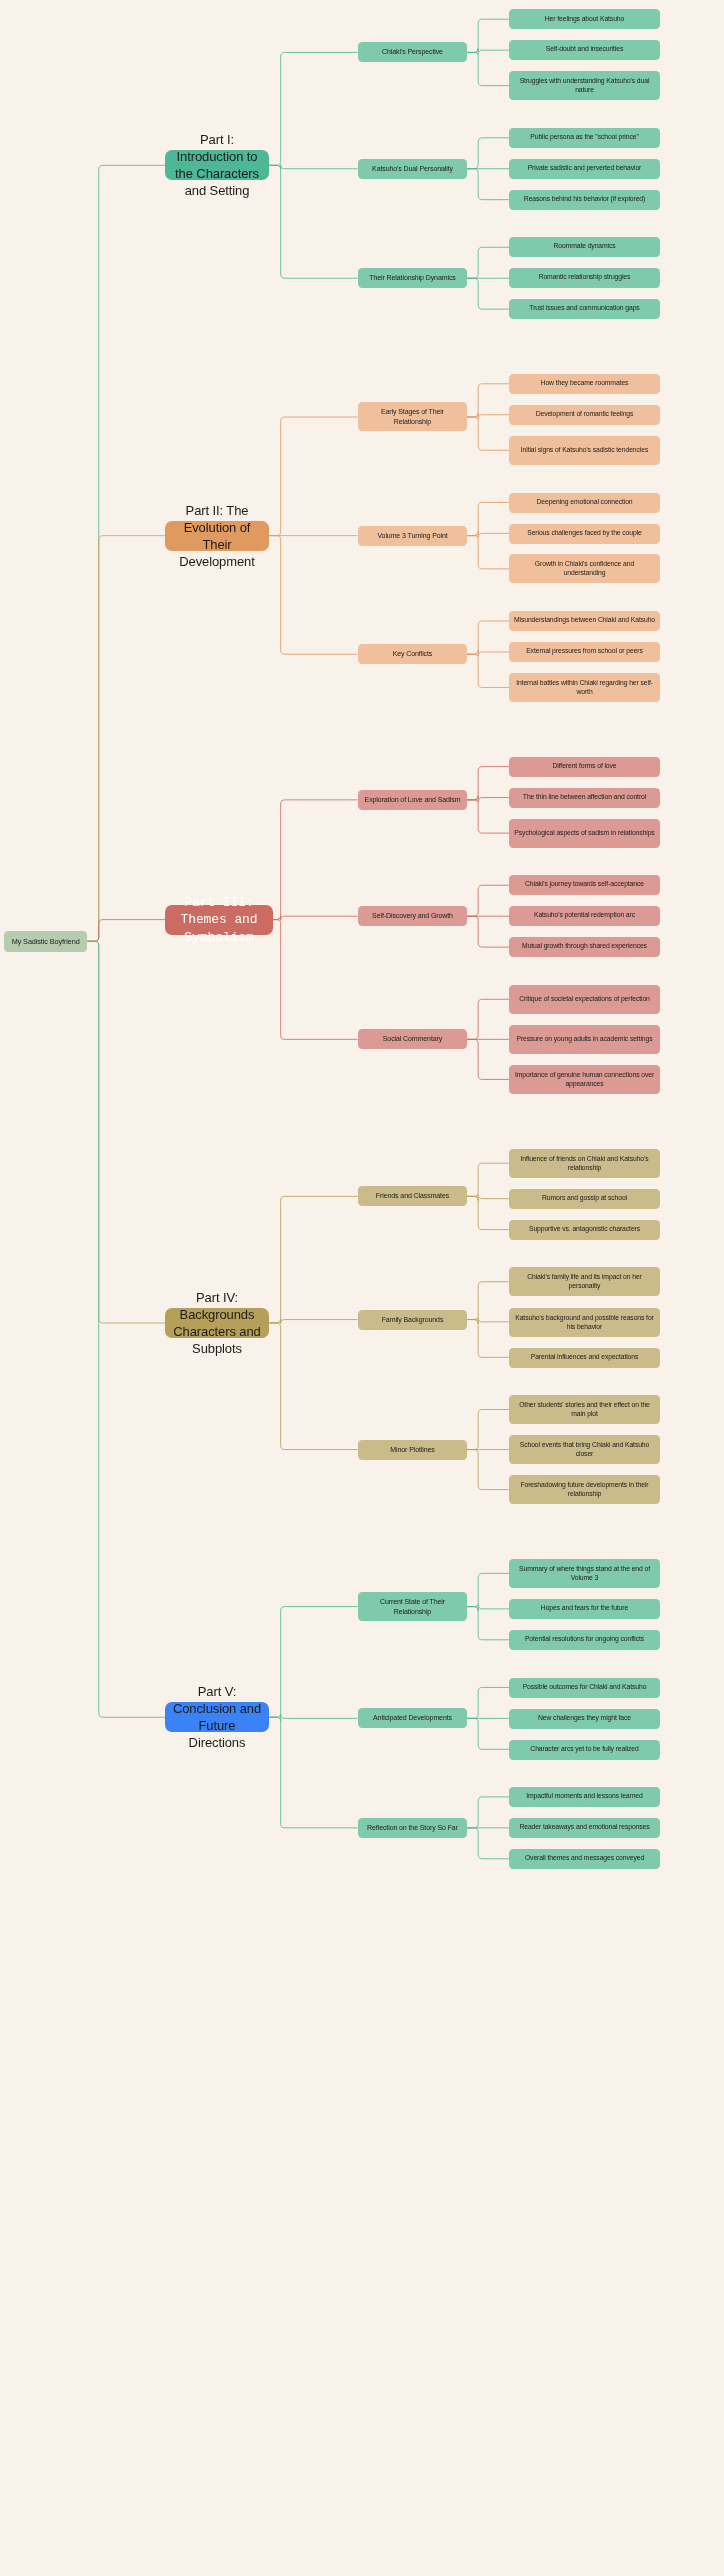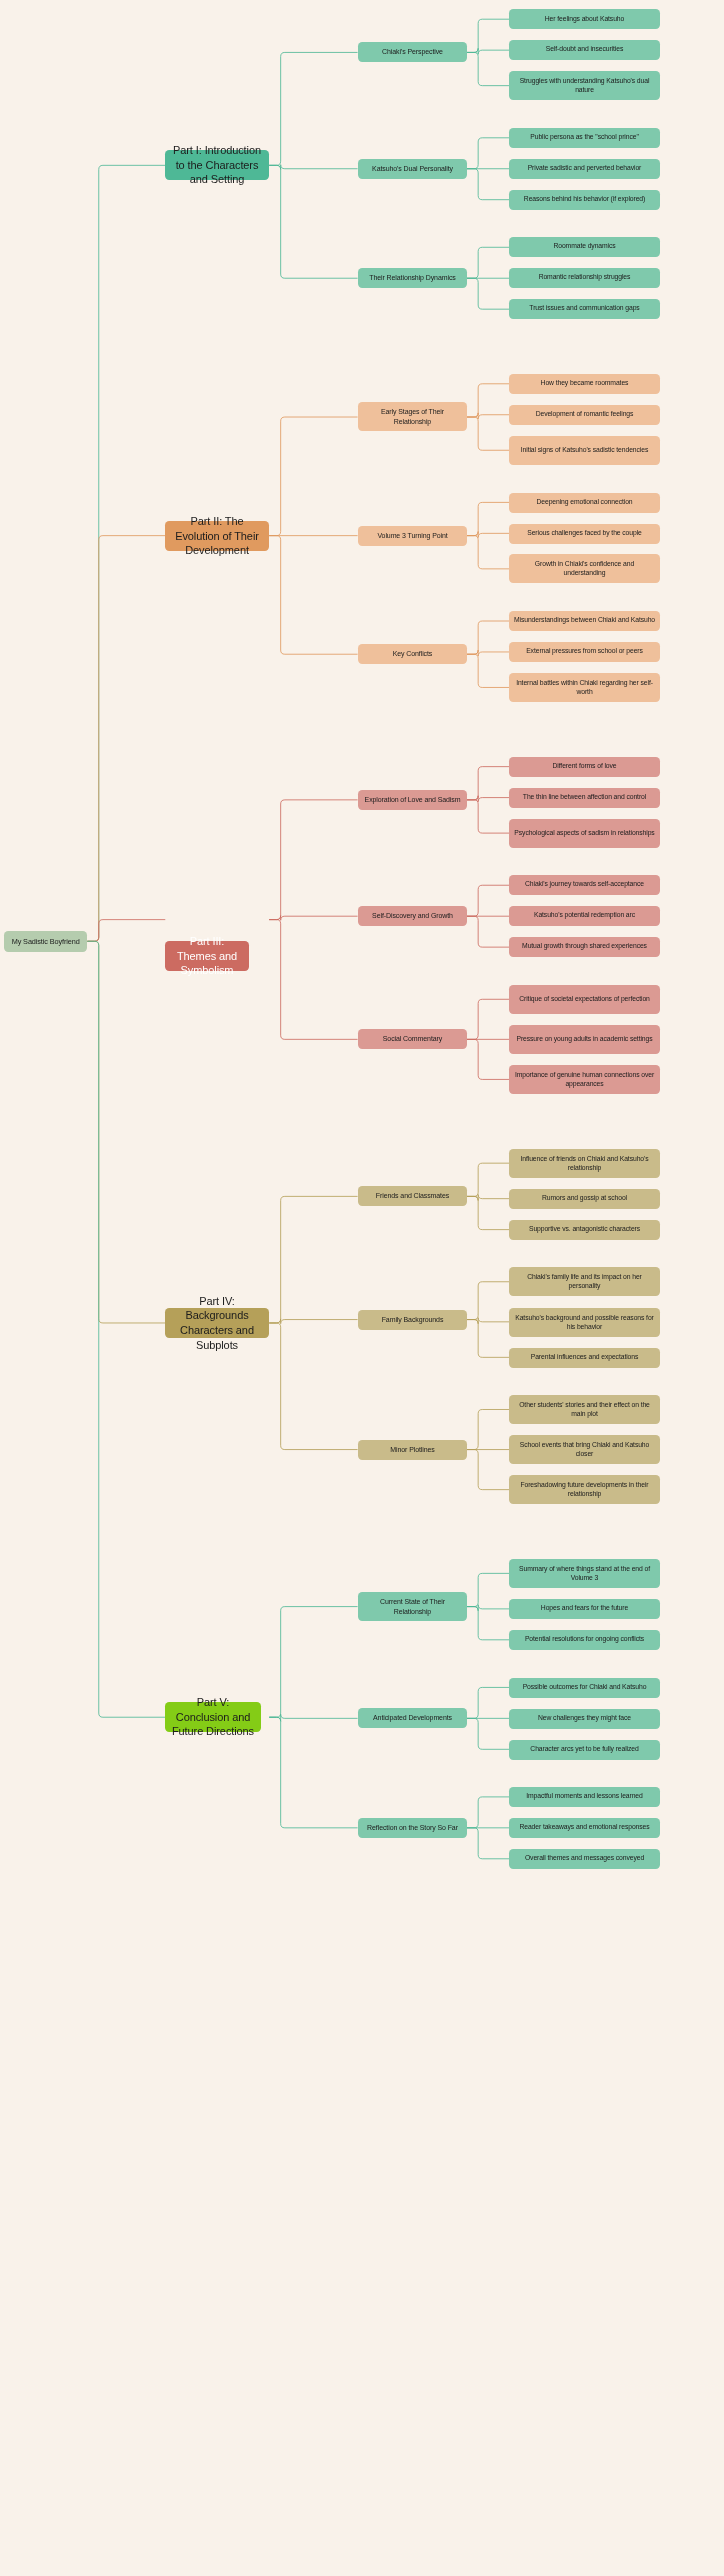--- a/index.html
+++ b/index.html
@@ -24,21 +24,21 @@
     border-radius: 4.2px;
     padding: 2.1px 4.7px;
     line-height: 1.32;
     color: #1c1c1c;
     font-size: 7px;
     letter-spacing: -0.1px;
     word-break: normal;
     overflow-wrap: break-word;
   }
   .node.root    { font-size: 7.3px; }
-  .node.branch  { font-size: 11px; }
+  .node.branch  { font-size: 13px; border-radius: 7px; }
   .node.mid     { font-size: 7px; }
   .node.leaf    { font-size: 6.8px; }
   .node.white-text { color: #ffffff; }
 </style>
 </head>
 <body>
 
 <div id="mindmap" style="height: 1944px;">
   <svg id="edges" height="1944" width="724" viewBox="0 0 1393 4956">
       <path d="M 898 100.7125 L 912 100.7125 Q 920 100.7125 920 92.7125 L 920 44.775 Q 920 36.775 928 36.775 L 980 36.775" fill="none" stroke="#4EB896" stroke-width="1.6"></path>
@@ -138,21 +138,21 @@
     <div class="node leaf" style="left: 509px; top: 819px; width: 151px; min-height: 29px; height: 29px; background: rgb(219, 154, 147);">Psychological aspects of sadism in relationships</div>
     <div class="node mid" style="left: 358px; top: 790px; width: 109px; min-height: 20px; height: 20px; background: rgb(219, 154, 147);">Exploration of Love and Sadism</div>
     <div class="node leaf" style="left: 509px; top: 875px; width: 151px; min-height: 19.5px; height: 19.5px; background: rgb(219, 154, 147);">Chiaki's journey towards self-acceptance</div>
     <div class="node leaf" style="left: 509px; top: 906px; width: 151px; min-height: 19.5px; height: 19.5px; background: rgb(219, 154, 147);">Katsuho's potential redemption arc</div>
     <div class="node leaf" style="left: 509px; top: 937px; width: 151px; min-height: 19.5px; height: 19.5px; background: rgb(219, 154, 147);">Mutual growth through shared experiences</div>
     <div class="node mid" style="left: 358px; top: 906px; width: 109px; min-height: 20px; height: 20px; background: rgb(219, 154, 147);">Self-Discovery and Growth</div>
     <div class="node leaf" style="left: 509px; top: 985px; width: 151px; min-height: 29px; height: 29px; background: rgb(219, 154, 147);">Critique of societal expectations of perfection</div>
     <div class="node leaf" style="left: 509px; top: 1025px; width: 151px; min-height: 29px; height: 29px; background: rgb(219, 154, 147);">Pressure on young adults in academic settings</div>
     <div class="node leaf" style="left: 509px; top: 1065px; width: 151px; min-height: 29px; height: 29px; background: rgb(219, 154, 147);">Importance of genuine human connections over appearances</div>
     <div class="node mid" style="left: 358px; top: 1029px; width: 109px; min-height: 20px; height: 20px; background: rgb(219, 154, 147);">Social Commentary</div>
-    <div class="node branch white-text" style="left: 165px; top: 941px; width: 84px; min-height: 30px; height: 30px; background: rgb(204, 107, 97);">Part III: Themes and Symbolism</div>
+    <div class="node branch white-text" style="left: 165px; top: 905px; width: 108px; min-height: 30px; height: 30px; background: rgb(204, 107, 97); font-family: Liberation Mono, monospace;">Part III: Themes and Symbolism</div>
     <div class="node leaf" style="left: 509px; top: 1149px; width: 151px; min-height: 29px; height: 29px; background: rgb(201, 187, 138);">Influence of friends on Chiaki and Katsuho's relationship</div>
     <div class="node leaf" style="left: 509px; top: 1189px; width: 151px; min-height: 19.5px; height: 19.5px; background: rgb(201, 187, 138);">Rumors and gossip at school</div>
     <div class="node leaf" style="left: 509px; top: 1220px; width: 151px; min-height: 19.5px; height: 19.5px; background: rgb(201, 187, 138);">Supportive vs. antagonistic characters</div>
     <div class="node mid" style="left: 358px; top: 1186px; width: 109px; min-height: 20px; height: 20px; background: rgb(201, 187, 138);">Friends and Classmates</div>
     <div class="node leaf" style="left: 509px; top: 1267px; width: 151px; min-height: 29px; height: 29px; background: rgb(201, 187, 138);">Chiaki's family life and its impact on her personality</div>
     <div class="node leaf" style="left: 509px; top: 1308px; width: 151px; min-height: 29px; height: 29px; background: rgb(201, 187, 138);">Katsuho's background and possible reasons for his behavior</div>
     <div class="node leaf" style="left: 509px; top: 1348px; width: 151px; min-height: 19.5px; height: 19.5px; background: rgb(201, 187, 138);">Parental influences and expectations</div>
     <div class="node mid" style="left: 358px; top: 1310px; width: 109px; min-height: 20px; height: 20px; background: rgb(201, 187, 138);">Family Backgrounds</div>
     <div class="node leaf" style="left: 509px; top: 1395px; width: 151px; min-height: 29px; height: 29px; background: rgb(201, 187, 138);">Other students' stories and their effect on the main plot</div>
     <div class="node leaf" style="left: 509px; top: 1435px; width: 151px; min-height: 29px; height: 29px; background: rgb(201, 187, 138);">School events that bring Chiaki and Katsuho closer</div>
@@ -164,16 +164,16 @@
     <div class="node leaf" style="left: 509px; top: 1630px; width: 151px; min-height: 19.5px; height: 19.5px; background: rgb(127, 201, 172);">Potential resolutions for ongoing conflicts</div>
     <div class="node mid" style="left: 358px; top: 1592px; width: 109px; min-height: 29px; height: 29px; background: rgb(127, 201, 172);">Current State of Their Relationship</div>
     <div class="node leaf" style="left: 509px; top: 1678px; width: 151px; min-height: 19.5px; height: 19.5px; background: rgb(127, 201, 172);">Possible outcomes for Chiaki and Katsuho</div>
     <div class="node leaf" style="left: 509px; top: 1709px; width: 151px; min-height: 19.5px; height: 19.5px; background: rgb(127, 201, 172);">New challenges they might face</div>
     <div class="node leaf" style="left: 509px; top: 1740px; width: 151px; min-height: 19.5px; height: 19.5px; background: rgb(127, 201, 172);">Character arcs yet to be fully realized</div>
     <div class="node mid" style="left: 358px; top: 1708px; width: 109px; min-height: 20px; height: 20px; background: rgb(127, 201, 172);">Anticipated Developments</div>
     <div class="node leaf" style="left: 509px; top: 1787px; width: 151px; min-height: 19.5px; height: 19.5px; background: rgb(127, 201, 172);">Impactful moments and lessons learned</div>
     <div class="node leaf" style="left: 509px; top: 1818px; width: 151px; min-height: 19.5px; height: 19.5px; background: rgb(127, 201, 172);">Reader takeaways and emotional responses</div>
     <div class="node leaf" style="left: 509px; top: 1849px; width: 151px; min-height: 19.5px; height: 19.5px; background: rgb(127, 201, 172);">Overall themes and messages conveyed</div>
     <div class="node mid" style="left: 358px; top: 1818px; width: 109px; min-height: 20px; height: 20px; background: rgb(127, 201, 172);">Reflection on the Story So Far</div>
-    <div class="node branch" style="left: 165px; top: 1702px; width: 96px; min-height: 30px; height: 30px; background: #84cc16;">Part V: Conclusion and Future Directions</div>
+    <div class="node branch" style="left: 165px; top: 1702px; width: 104px; min-height: 30px; height: 30px; background: #3b82f6;">Part V: Conclusion and Future Directions</div>
     <div class="node root" style="left: 4.2px; top: 931px; width: 83px; min-height: 21px; height: 15px; background: rgb(181, 204, 174);">My Sadistic Boyfriend</div>
   </div>
 
 
 </body></html>

